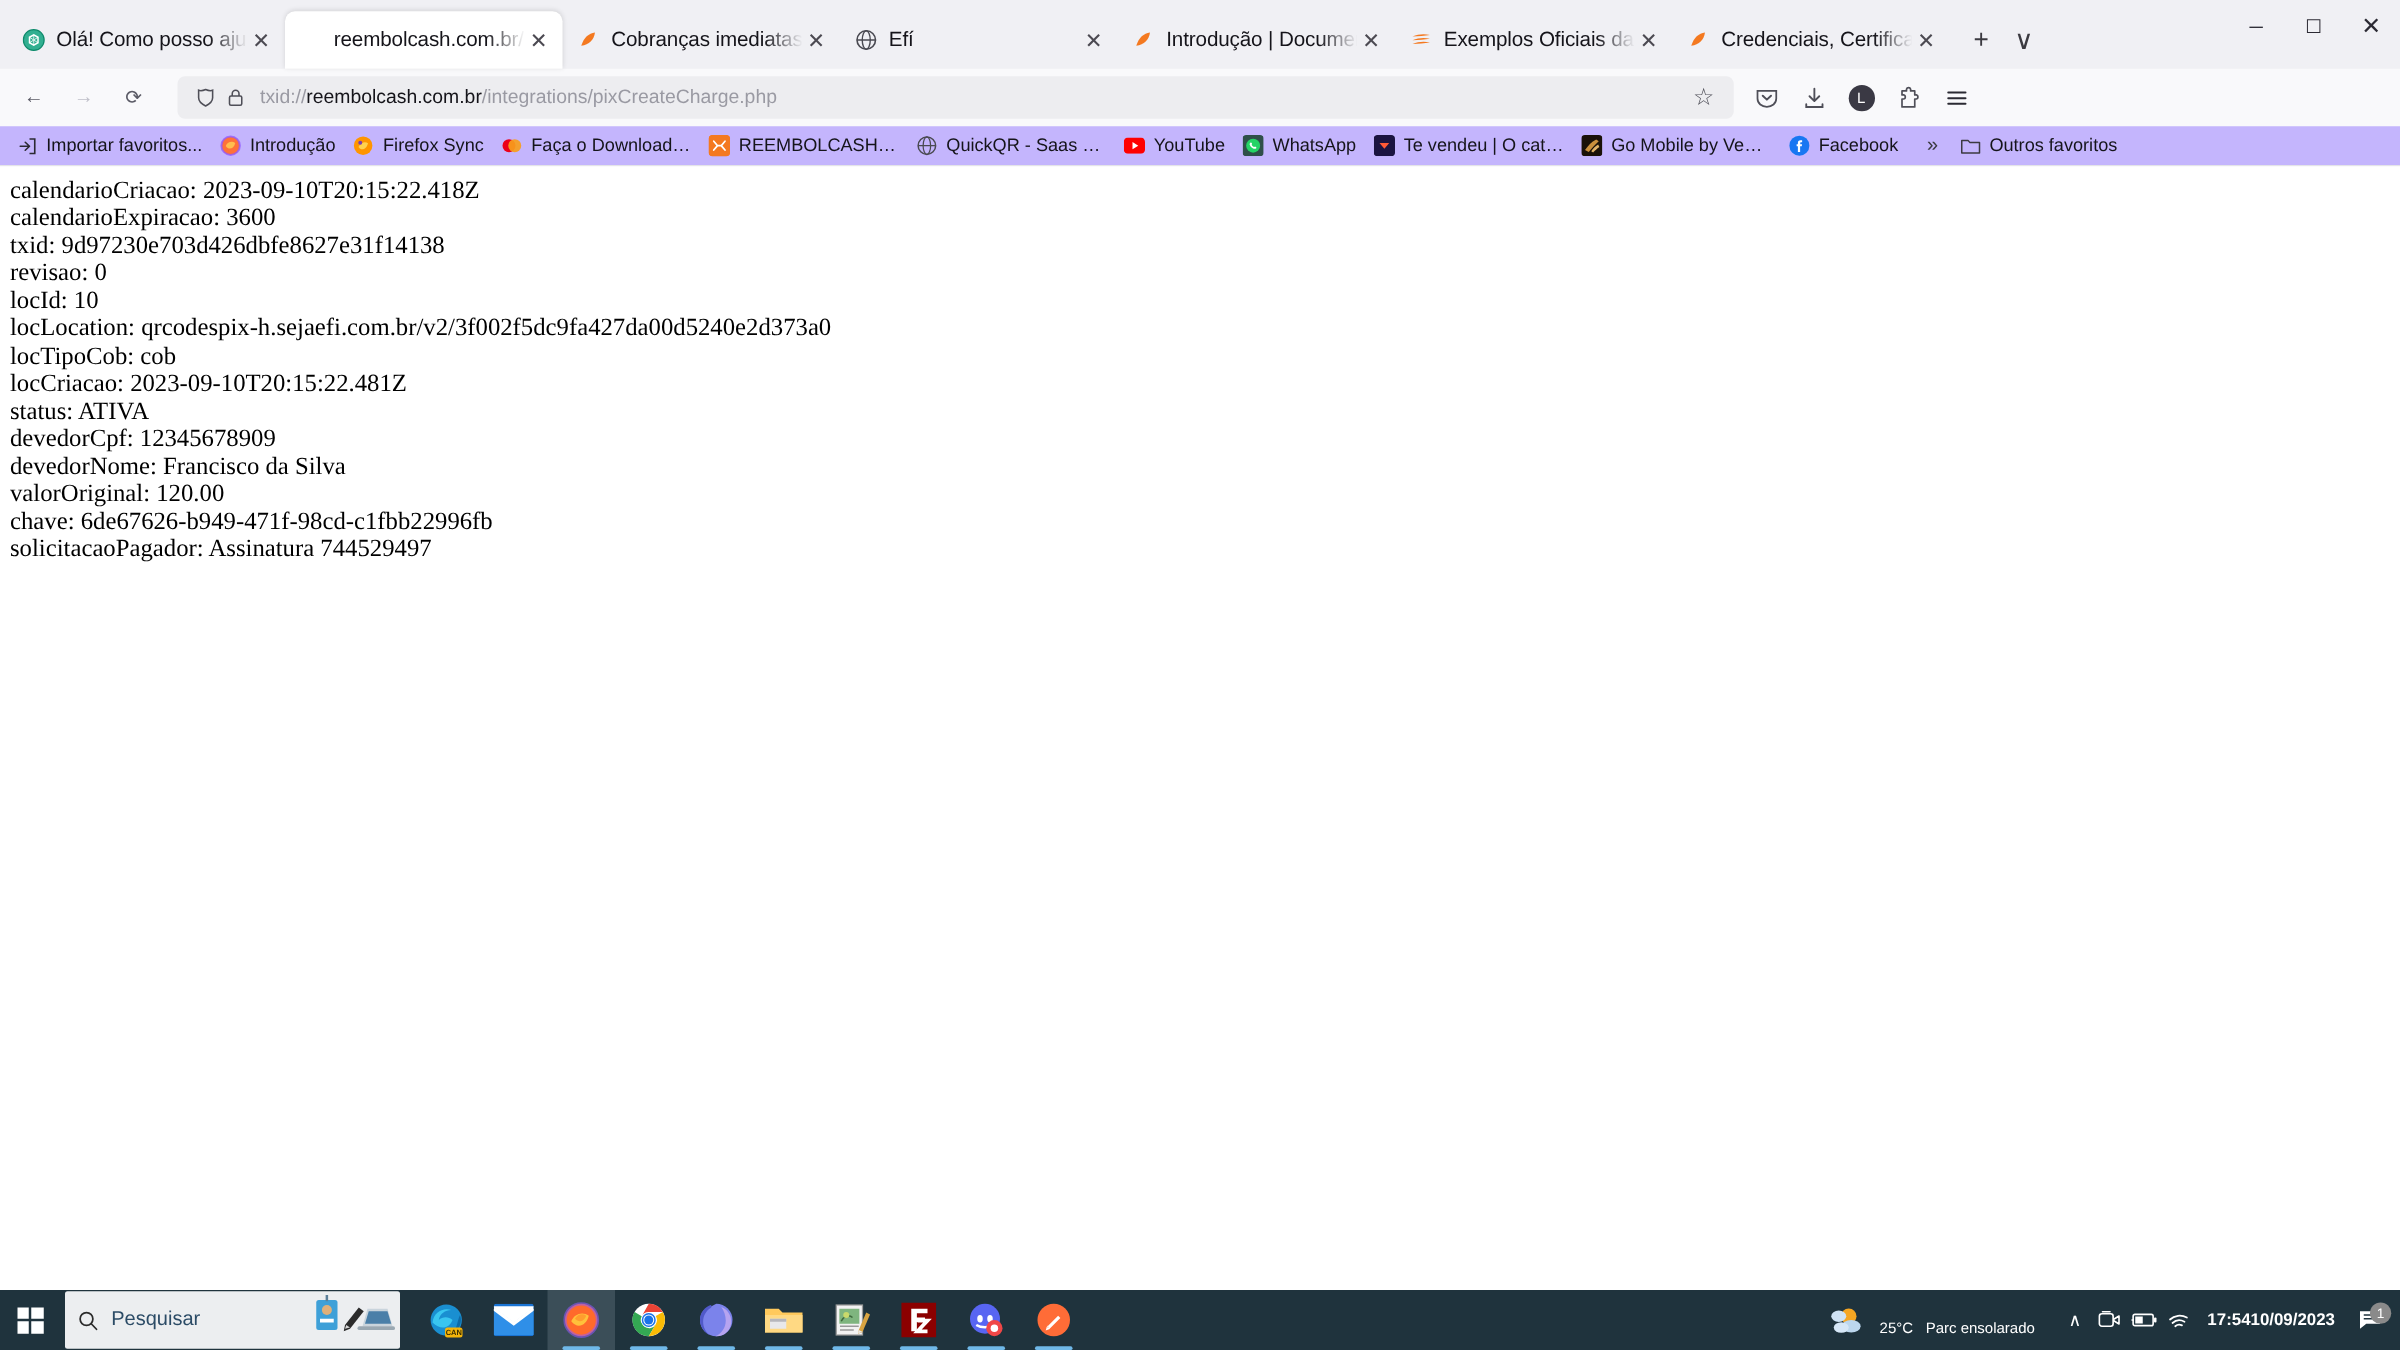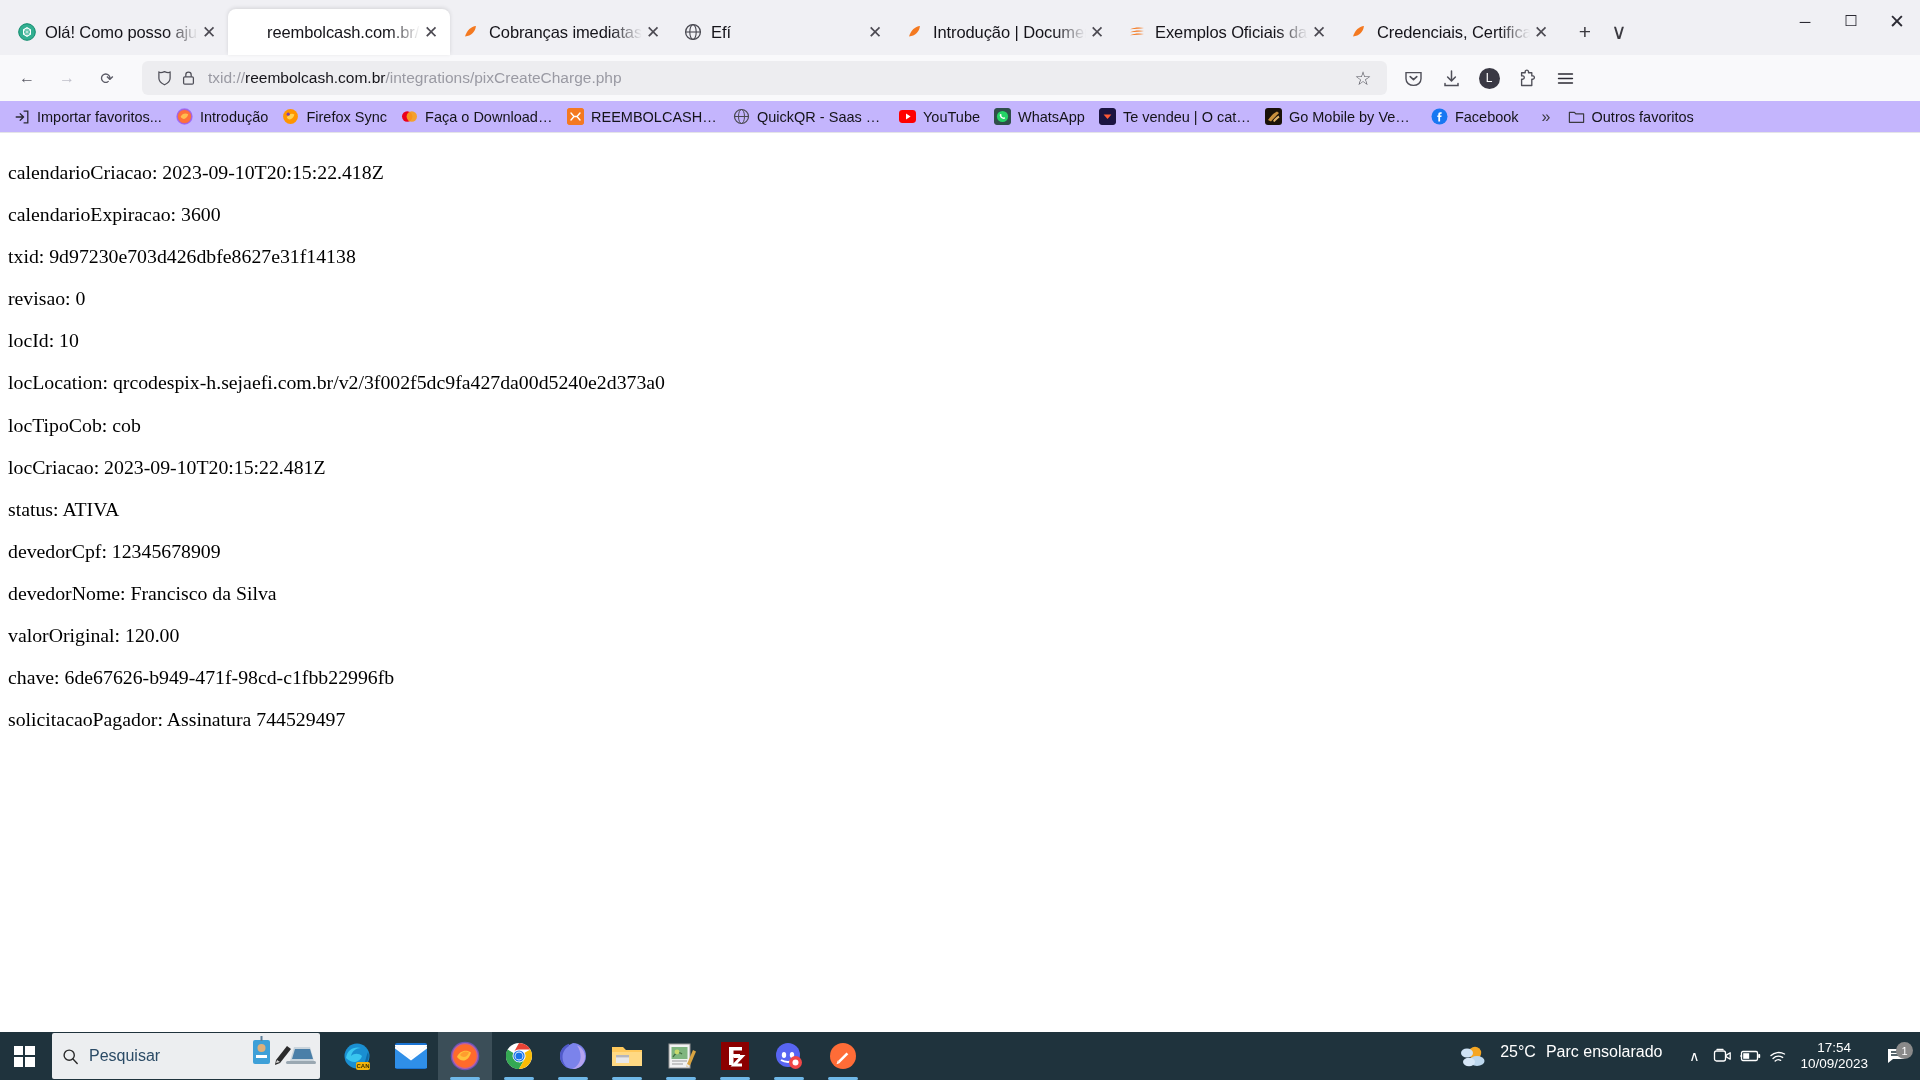--- a/index.html
+++ b/index.html
@@ -93,21 +93,21 @@
   .bm .bmlabel { max-width: 128px; overflow: hidden; text-overflow: ellipsis; }
   .bm-chevrons { margin-left: 6px; color: #3b3a40; font-size: 16px; padding: 0 10px; flex: 0 0 auto; }
 
   
   .page {
     flex: 1 1 auto; background: #ffffff; overflow: hidden;
     font-family: "Liberation Serif", "DejaVu Serif", serif;
     font-size: 19.8px; line-height: 22.1px; color: #000000;
     padding: 8px 0 0 8px;
   }
-  .page .kv { white-space: nowrap; margin-top: 20px; }
+  .page .kv { white-space: nowrap; }
 
   
   .taskbar {
     position: absolute; left: 0; bottom: 0; width: 1920px; height: 48px;
     background: #1f333d; display: flex; align-items: center; color: #ffffff;
   }
   .startbtn { width: 48px; height: 48px; display: flex; align-items: center; justify-content: center; }
   .winlogo { width: 21px; height: 21px; display: grid; grid-template-columns: 1fr 1fr; grid-gap: 2.4px; }
   .winlogo i { background: #fff; display: block; }
   .searchbox {
@@ -122,26 +122,26 @@
   .tbi {
     width: 54px; height: 48px; display: flex; align-items: center;
     justify-content: center; position: relative;
   }
   .tbi.active-bg { background: #3b4e58; }
   .tbi .under {
     position: absolute; bottom: 0; left: 12px; width: 30px; height: 3px;
     background: #6fb8e8; border-radius: 2px;
   }
   .tray { margin-left: auto; display: flex; align-items: center; padding-right: 6px; }
-  .weather { display: flex; align-items: flex-start; font-size: 16px; margin-right: 18px; }
+  .weather { display: flex; align-items: flex-end; font-size: 12px; margin-right: 18px; }
   .weather .wtxt { margin-left: 10px; white-space: nowrap; }
   .trayico { width: 28px; display: flex; align-items: center; justify-content: center; font-size: 14px; color: #fff; }
   .clock {
-    display: flex; flex-direction: column; align-items: center; font-size: 13.5px;
-    line-height: 16px; margin: 0 10px 0 8px; white-space: nowrap;
+    display: flex; flex-direction: row; align-items: center; font-size: 13.5px;
+    line-height: 16px; margin: 0 10px 0 8px; white-space: nowrap; font-weight: bold;
   }
   .notif { width: 36px; display: flex; align-items: center; justify-content: center; position: relative; }
   .notif .badge {
     position: absolute; right: 1px; bottom: 6px; width: 17px; height: 17px;
     border-radius: 50%; background: #8a8a8a; color: #fff; font-size: 11px;
     display: flex; align-items: center; justify-content: center;
   }
   svg { display: block; }
 </style>
 </head>

